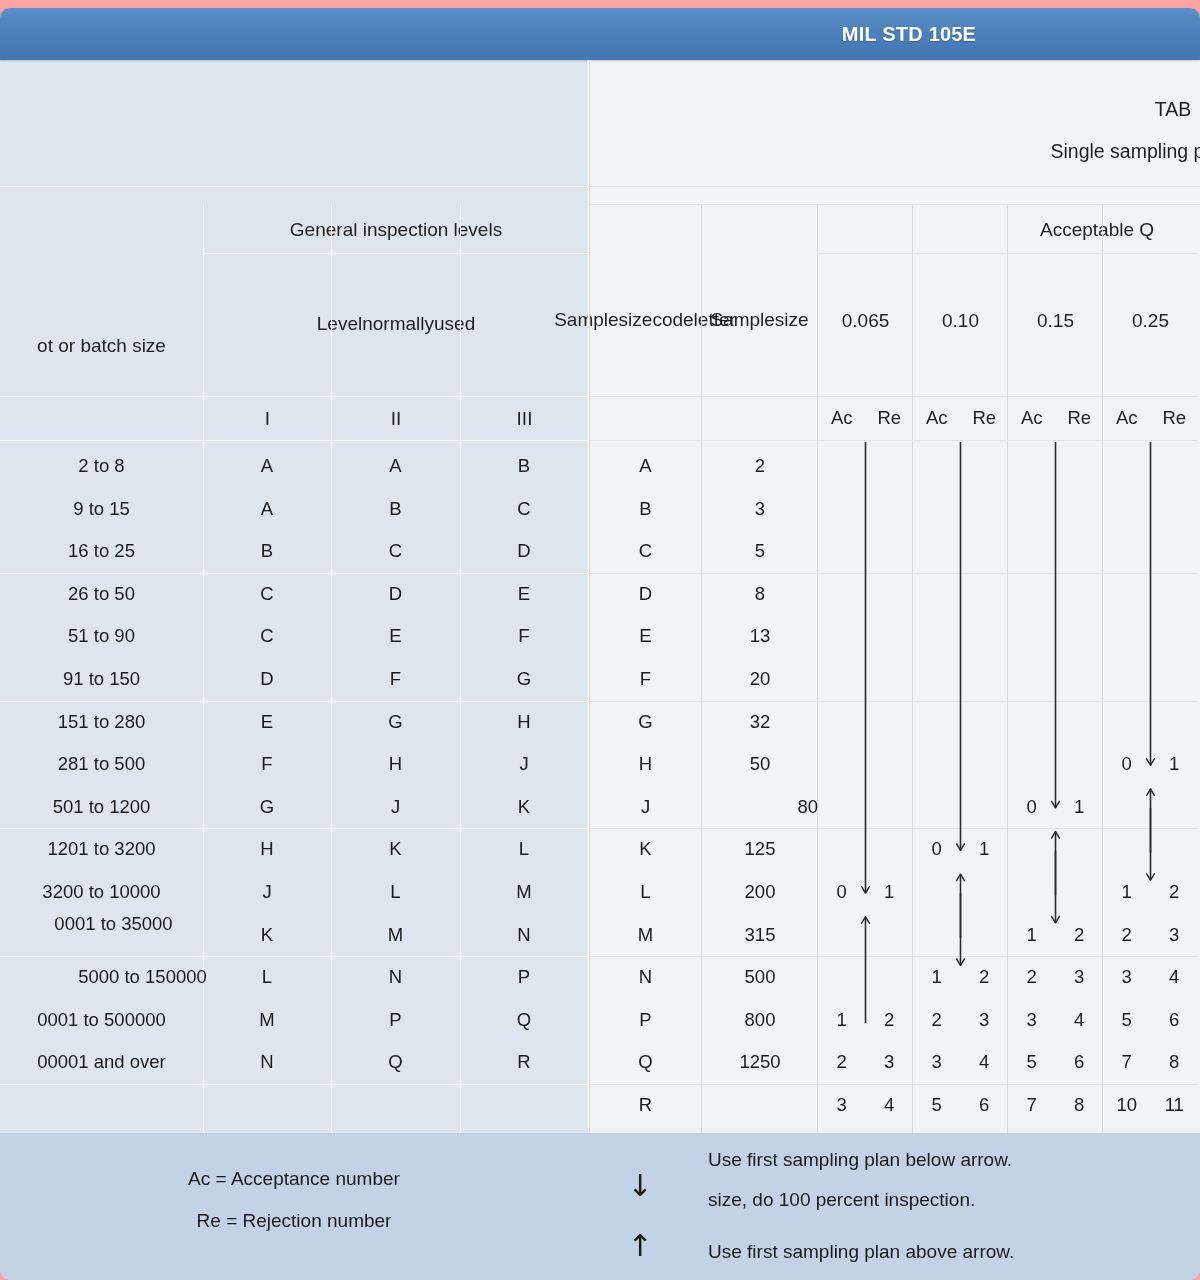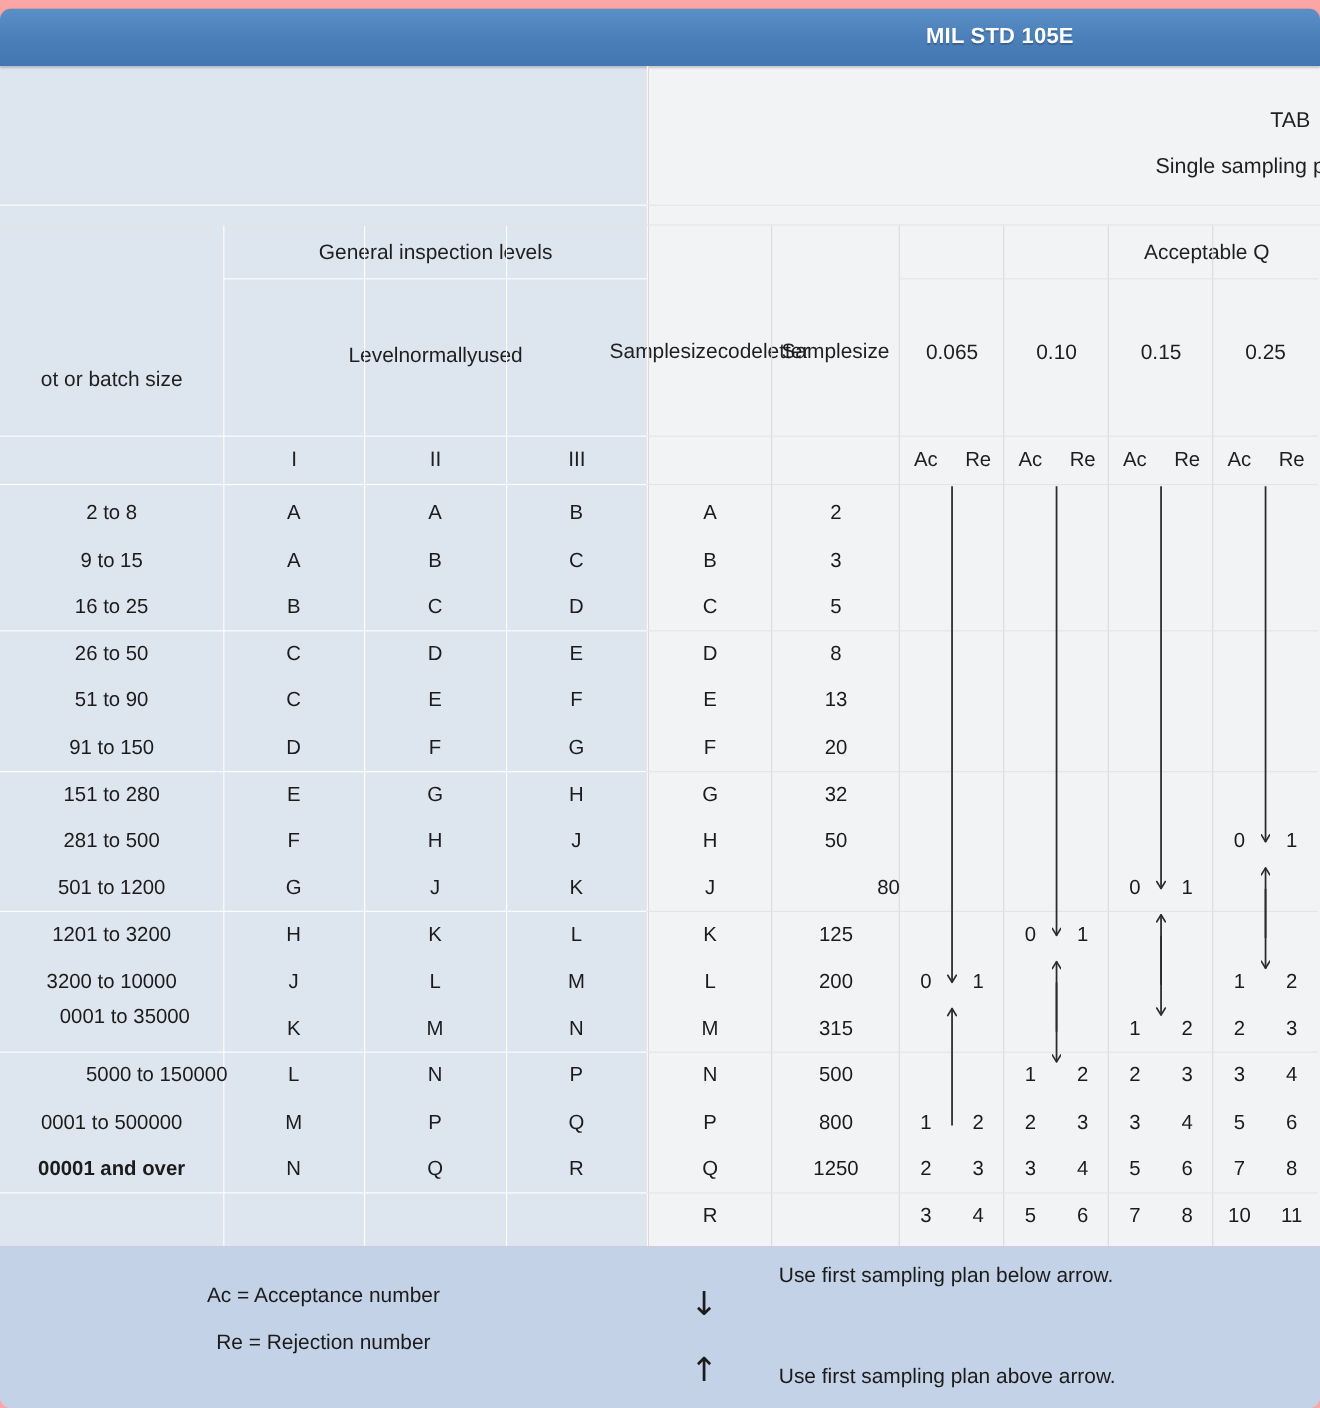--- a/index.html
+++ b/index.html
@@ -302,21 +302,21 @@
       <div class="cell" style="left: 331px; top: 913.6px; width: 129px;">M</div>
       <div class="cell" style="left: 460px; top: 913.6px; width: 128px;">N</div>
       <div class="cell lot" style="left: 0px; top: 956.2px; width: 203px; margin-left: 41px;">5000 to 150000</div>
       <div class="cell" style="left: 203px; top: 956.2px; width: 128px;">L</div>
       <div class="cell" style="left: 331px; top: 956.2px; width: 129px;">N</div>
       <div class="cell" style="left: 460px; top: 956.2px; width: 128px;">P</div>
       <div class="cell lot" style="left: 0px; top: 998.8px; width: 203px;">0001 to 500000</div>
       <div class="cell" style="left: 203px; top: 998.8px; width: 128px;">M</div>
       <div class="cell" style="left: 331px; top: 998.8px; width: 129px;">P</div>
       <div class="cell" style="left: 460px; top: 998.8px; width: 128px;">Q</div>
-      <div class="cell lot" style="left: 0px; top: 1041.4px; width: 203px; font-weight: bold;">00001 and over</div>
+      <div class="cell lot" style="left: 0px; top: 1041.4px; width: 203px;">00001 and over</div>
       <div class="cell" style="left: 203px; top: 1041.4px; width: 128px;">N</div>
       <div class="cell" style="left: 331px; top: 1041.4px; width: 129px;">Q</div>
       <div class="cell" style="left: 460px; top: 1041.4px; width: 128px;">R</div>
     </div>
   <div id="body-right">
       <div class="cell" style="left: 589px; top: 445px; width: 113px;">A</div>
       <div class="cell" style="left: 702px; top: 445px; width: 116px;">2</div>
       <div class="cell" style="left: 589px; top: 487.6px; width: 113px;">B</div>
       <div class="cell" style="left: 702px; top: 487.6px; width: 116px;">3</div>
       <div class="cell" style="left: 589px; top: 530.2px; width: 113px;">C</div>
@@ -418,17 +418,18 @@
   </svg>
 
   <div class="footer"></div>
   <div class="footL">
     <div>Ac = Acceptance number</div>
     <div>Re = Rejection number</div>
   </div>
 
   <div class="footArrow" style="left:620px; top:1168px;">↓</div>
   <div class="footTxt" style="left:708px; top:1140px;">Use first sampling plan below arrow.</div>
+  <div class="footTxt" style="left:708px; top:1180px;">size, do 100 percent inspection.</div>
 
   <div class="footArrow" style="left:620px; top:1228px;">↑</div>
   <div class="footTxt" style="left:708px; top:1232px;">Use first sampling plan above arrow.</div>
 
 </div>
 
 </body></html>

